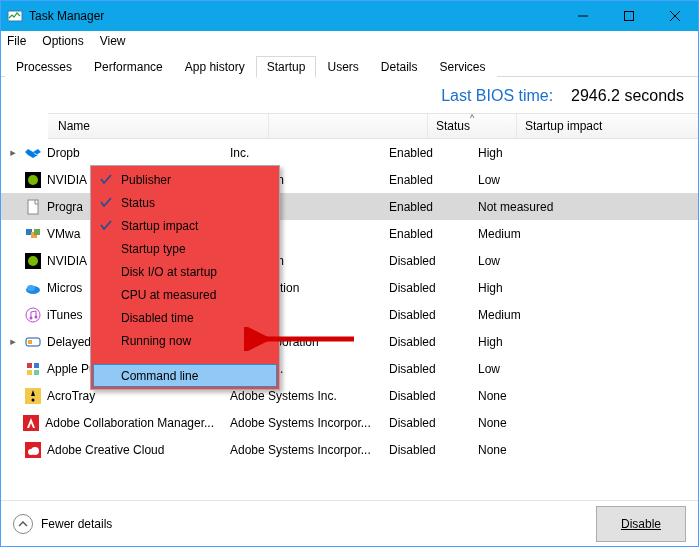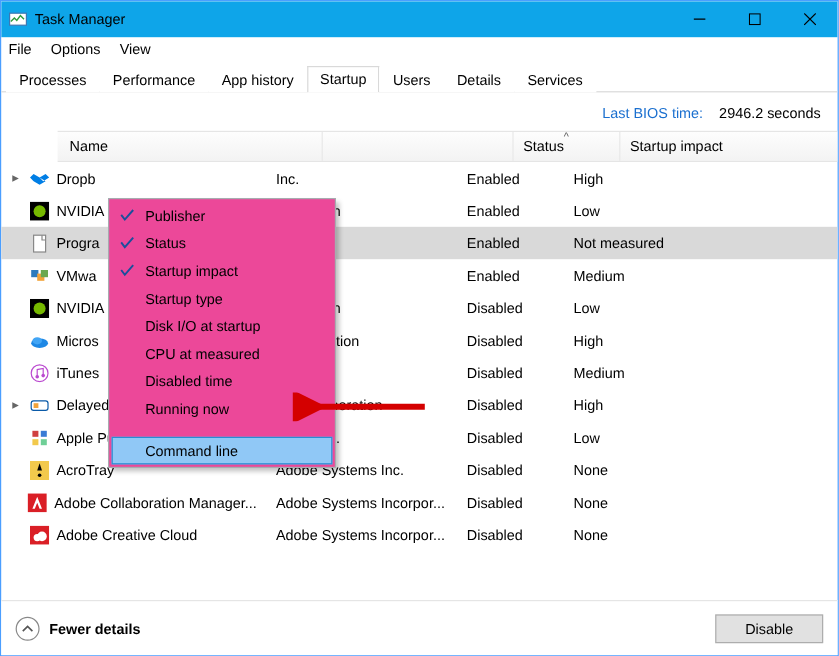--- a/index.html
+++ b/index.html
@@ -34,21 +34,21 @@
     display:flex;
     align-items:center;
     padding: 0 6px;
     gap: 16px;
     font-size:12px;
   }
   .menubar span { cursor: default; }
   
   .tabstrip {
     display:flex;
-    align-items:flex-end;
+    align-items:center;
     padding: 4px 4px 0 4px;
     height: 26px;
     border-bottom: 1px solid #d9d9d9;
     font-size:12px;
   }
   .tab {
     padding: 3px 10px 3px 10px;
     border:1px solid transparent;
     border-bottom:none;
     position:relative;
@@ -61,21 +61,21 @@
     background:#fff;
   }
   
   .content {
     position:relative;
     padding: 0;
   }
   .bios-line {
     text-align:right;
     padding: 10px 14px 8px 0;
-    font-size:12px;
+    font-size:16px;
   }
   .bios-label { color:#1a6fcf; }
   
   .table-wrap { position:relative; }
   .thead {
     display:flex;
     background: linear-gradient(#fdfdfd,#f3f3f3);
     border-top:1px solid #e5e5e5;
     border-bottom:1px solid #e5e5e5;
     height: 26px;
@@ -109,21 +109,21 @@
   .cell.stat { width:89px; }
   .cell.impact { flex:1; }
   .expander { width:12px; text-align:center; color:#666; font-size:11px; }
   .row-icon { width:16px; height:16px; flex:none; display:flex; align-items:center; justify-content:center; }
   
   .context-menu {
     position:absolute;
     left: 89px;
     top: 164px;
     width: 190px;
-    background:#ec4899;
+    background:#ef4444;
     border:1px solid #a7abb0;
     box-shadow: 3px 3px 4px rgba(0,0,0,0.25);
     padding:2px;
     font-size:12px;
     z-index:50;
   }
   .cm-item {
     display:flex;
     align-items:center;
     height:23px;
@@ -147,33 +147,33 @@
     position:absolute;
     left:0; right:0; bottom:0;
     height:46px;
     border-top:1px solid #e5e5e5;
     background:#fff;
     display:flex;
     align-items:center;
     padding:0 12px;
   }
   .fewer {
-    display:flex; align-items:center; gap:8px; font-size:12px;font-weight:bold;
+    display:flex; align-items:center; gap:8px; font-size:12px;
   }
   .chev-circle {
     width:20px; height:20px; border:1px solid #888; border-radius:50%;
     display:flex; align-items:center; justify-content:center; color:#555;
   }
   .disable-btn {
     margin-left:auto;
-    width:90px; height:24px;
+    width:90px; height:36px;
     border:1px solid #adadad;
     background:#e1e1e1;
     font-size:12px;
-    display:flex; align-items:center; justify-content:center;
+    display:flex; align-items:center; justify-content:center;text-decoration:underline;
   }
 </style>
 </head>
 <body>
 
 <div class="titlebar">
   <span class="app-icon">
     <svg width="16" height="16" viewBox="0 0 16 16">
         <rect x="1" y="3" width="14" height="10" fill="#fff" stroke="#3b78b5"></rect>
         <polyline points="2,10 5,7 7,9 10,5 13,8" fill="none" stroke="#2e9b3d" stroke-width="1.2"></polyline>

